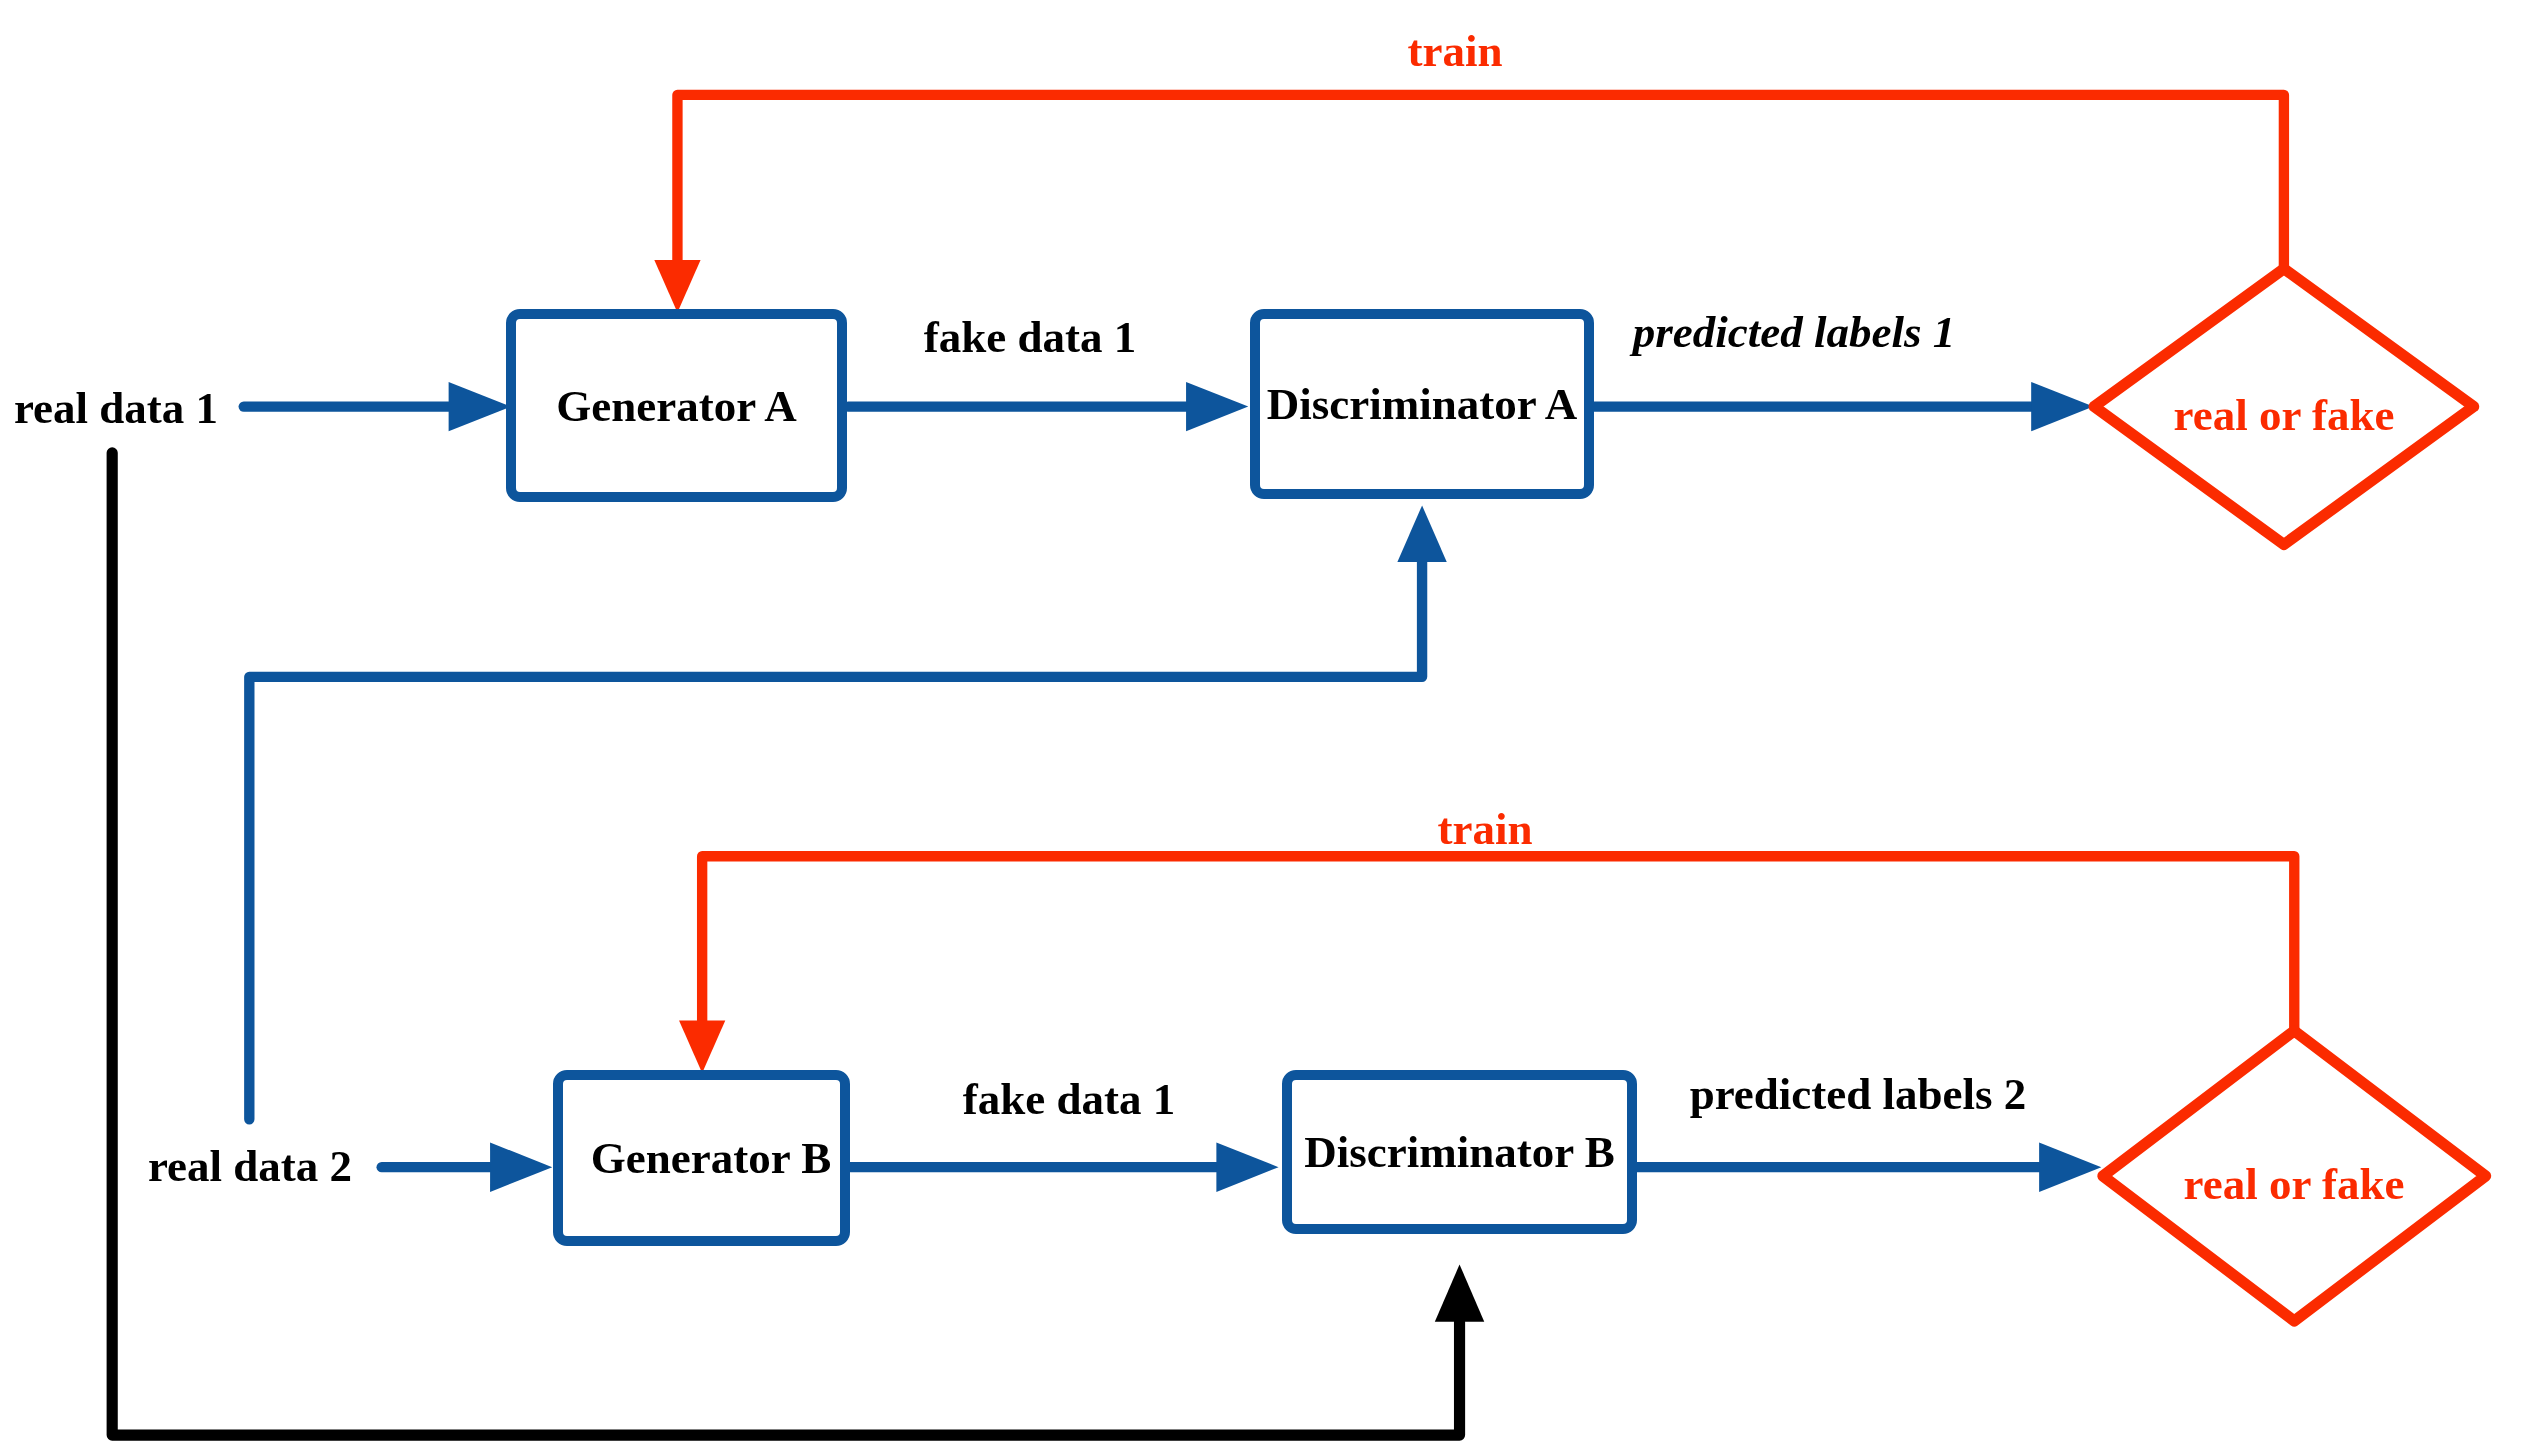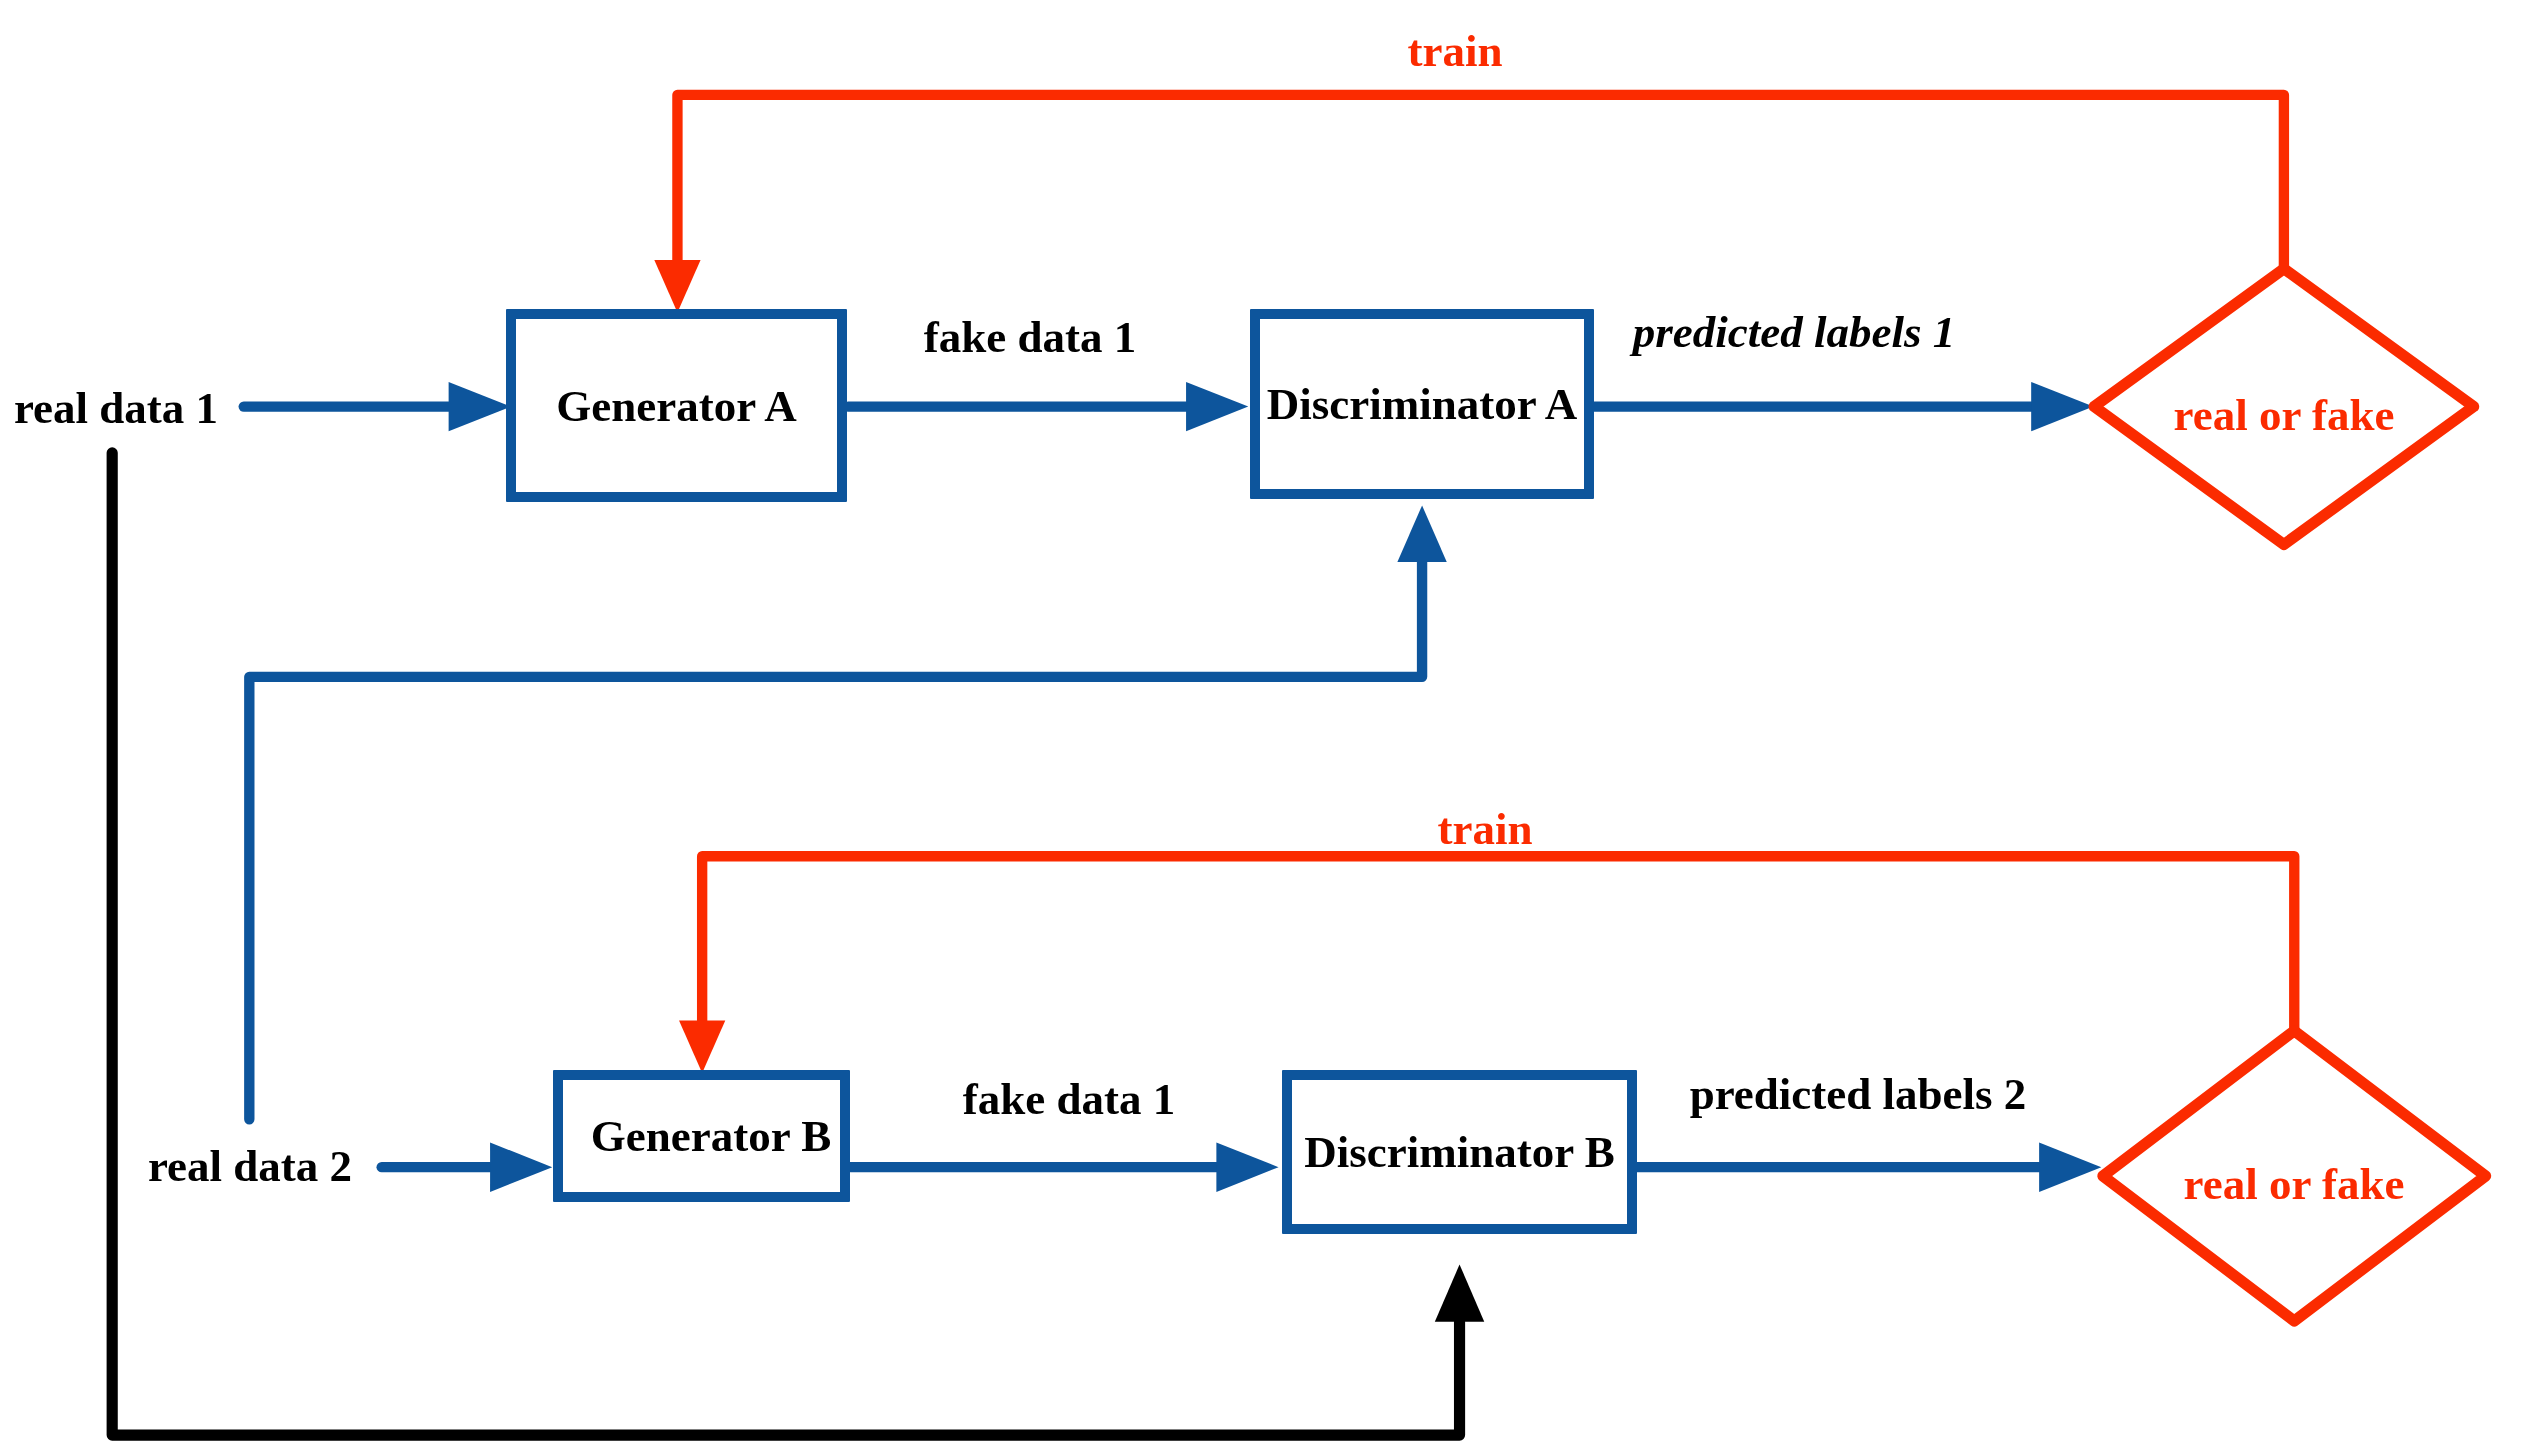--- a/index.html
+++ b/index.html
@@ -24,21 +24,21 @@
   .black-stroke{stroke:var(--black);}
   .black-fill{fill:var(--black);}
   .wire{fill:none;stroke-width:13;stroke-linecap:round;stroke-linejoin:round;}
   .wire-black{fill:none;stroke-width:14;stroke-linecap:round;stroke-linejoin:round;}
   .diamond{fill:#ffffff;stroke-width:14;stroke-linejoin:round;}
 
   .node{
     position:absolute;
     box-sizing:border-box;
     border:10.4px solid var(--blue);
-    border-radius:1px;
+    border-radius:14px;
     background:#ffffff;
     display:flex;
     align-items:center;
     justify-content:center;
   }
   .node-label{
     font-weight:bold;
     font-size:45px;
     color:var(--black);
     white-space:nowrap;
@@ -94,21 +94,21 @@
     <polygon class="diamond red-stroke" points="2637,1475 2877,1293 3117,1475 2877,1657"></polygon>
   </svg>
 
   <div class="node" style="left:506px;top:309px;width:341px;height:193px;">
     <span class="node-label">Generator A</span>
   </div>
   <div class="node" style="left:1250px;top:309px;width:344px;height:190px;">
     <span class="node-label">Discriminator A</span>
   </div>
 
-  <div class="node" style="left:553px;top:1070px;width:297px;height:132px;padding-left:19px;">
+  <div class="node" style="left:553px;top:1070px;width:297px;height:176px;padding-left:19px;">
     <span class="node-label">Generator B</span>
   </div>
   <div class="node" style="left:1282px;top:1070px;width:355px;height:164px;">
     <span class="node-label">Discriminator B</span>
   </div>
 
   <div class="label" style="left:116px;top:408px;">real data 1</div>
   <div class="label" style="left:1030px;top:337px;">fake data 1</div>
   <div class="label" style="left:1794px;top:332px;font-style:italic;">predicted labels 1</div>
   <div class="label label-red" style="left:2284px;top:407px;">real or fake</div>

